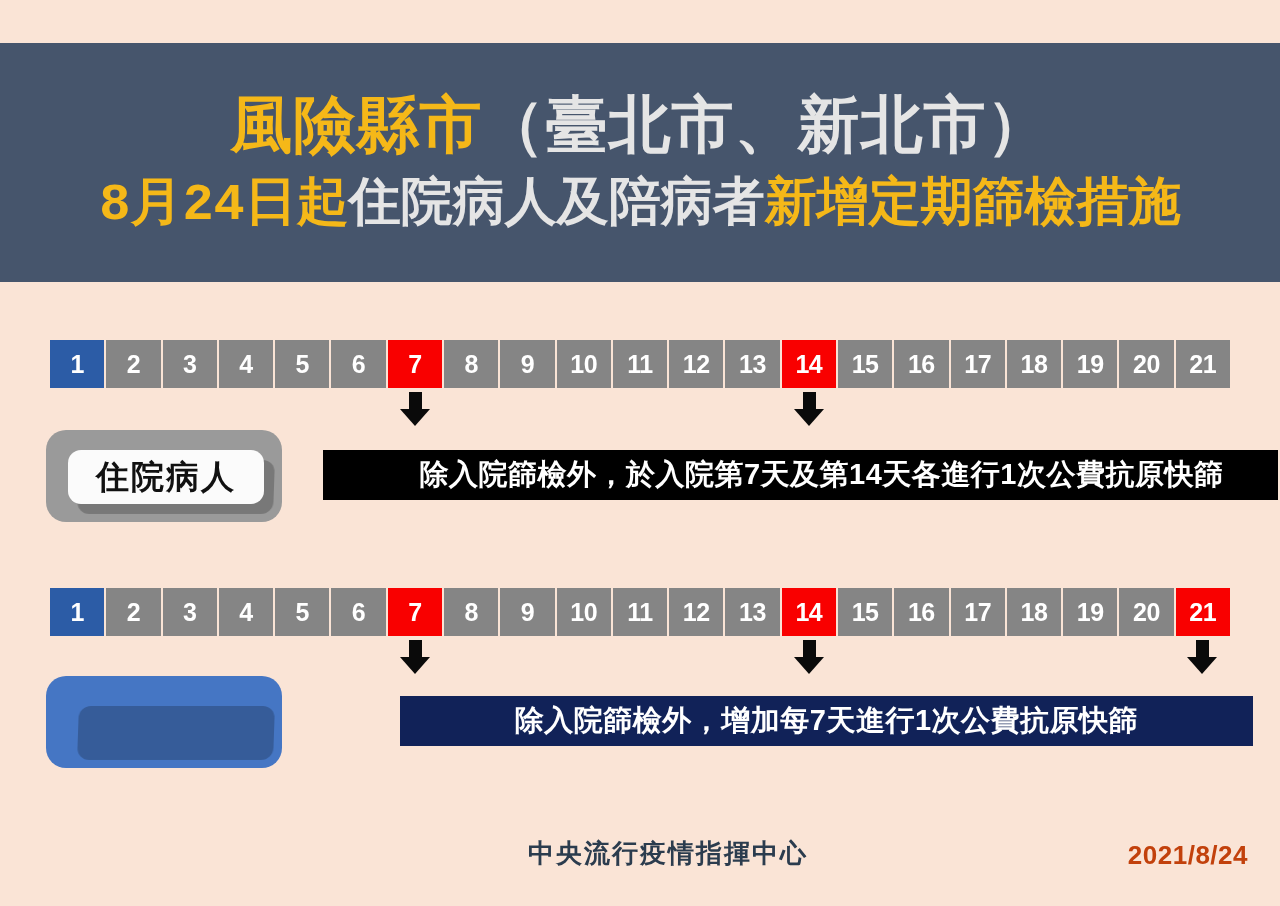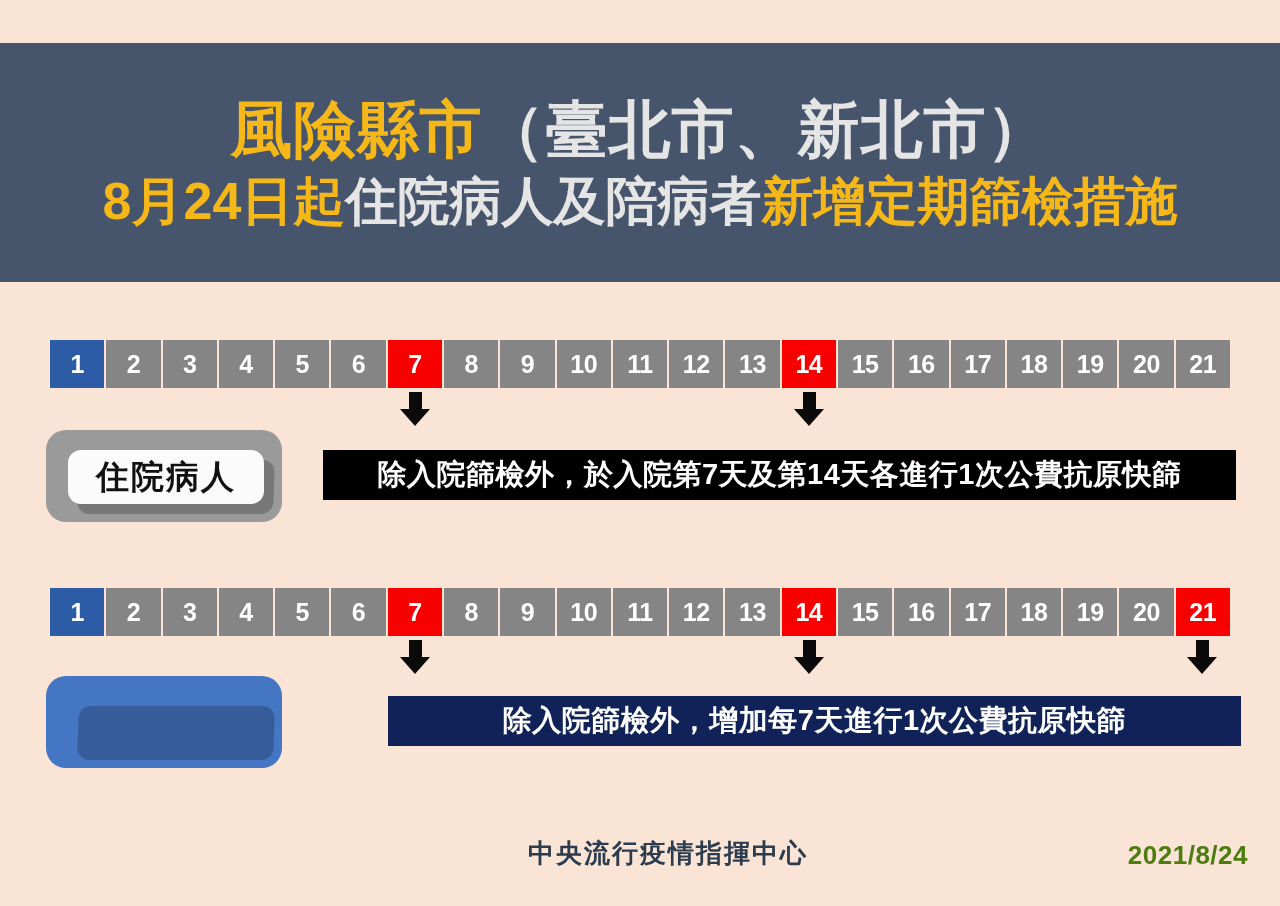--- a/index.html
+++ b/index.html
@@ -44,21 +44,21 @@
     white-space: nowrap;
     margin-bottom: 12px;
   }
   .title-line-2 {
     font-size: 52px;
     font-weight: bold;
     letter-spacing: 0px;
     line-height: 1.05;
     white-space: nowrap;
   }
-  .t-gold { color: #f5b818; }
+  .t-gold { color: #f5b818; font-family: Liberation Mono, monospace; }
   .t-white { color: #e5e5e5; }
 
   
   .section {
     position: absolute;
     left: 0;
     width: 1280px;
   }
   #section-inpatient { top: 340px; height: 200px; }
   #section-caregiver { top: 588px; height: 205px; }
@@ -176,23 +176,24 @@
     color: #ffffff;
     font-size: 29px;
     font-weight: bold;
     letter-spacing: 0.5px;
     white-space: nowrap;
   }
   #banner-inpatient {
     left: 323px;
     width: 913px;
     background: #000000;
+    padding-left: 42px;
   }
   #banner-caregiver {
-    left: 388px;
+    left: 400px;
     width: 853px;
     background: #112258;
   }
 
   
   .footer-org {
     position: absolute;
     left: 0;
     top: 836px;
     width: 1280px;
@@ -200,21 +201,21 @@
     color: #2b3c4e;
     font-size: 26px;
     font-weight: bold;
     letter-spacing: 2px;
     padding-left: 28px;
   }
   .footer-date {
     position: absolute;
     right: 32px;
     top: 840px;
-    color: #4d7c0f;
+    color: #c2410c;
     font-size: 26px;
     font-weight: bold;
     letter-spacing: 0.5px;
   }
 </style>
 </head>
 <body>
 
 <div id="poster">
 

